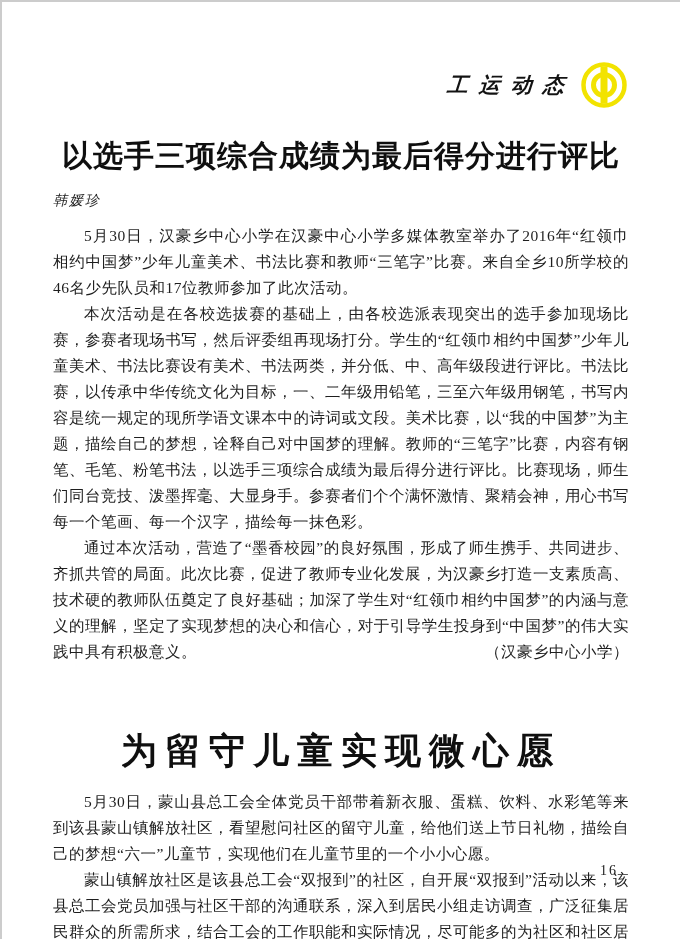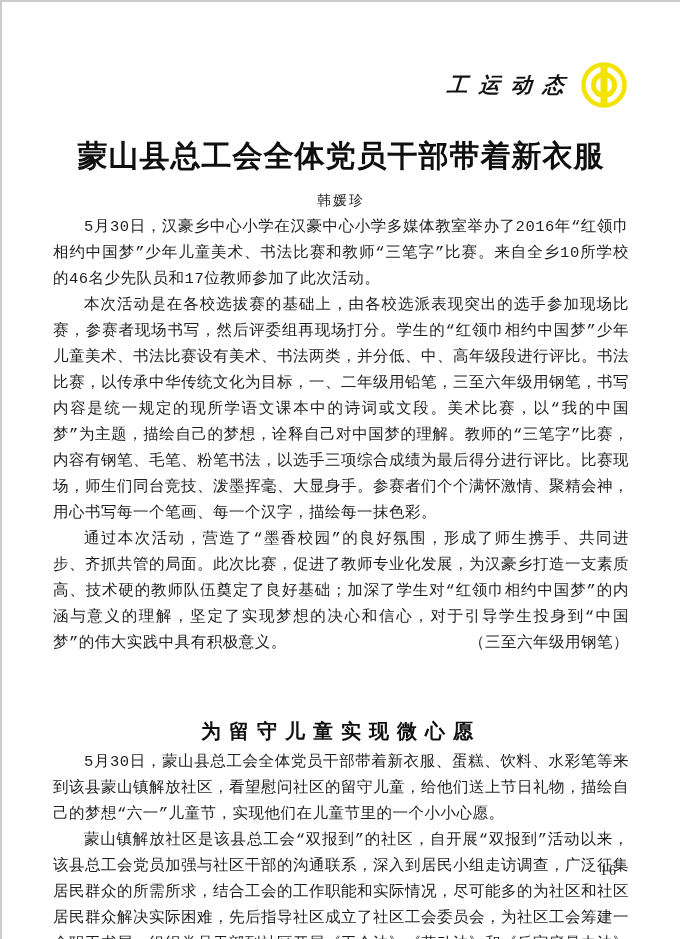--- a/index.html
+++ b/index.html
@@ -43,32 +43,33 @@
     color: #0f0f0f;
     white-space: nowrap;
   }
   .title-1 {
     margin-top: 26px;
     font-size: 30px;
     letter-spacing: 1px;
   }
   .title-2 {
     margin-top: 62px;
-    font-size: 20px;
+    font-size: 36px;
     letter-spacing: 8px;
   }
   .article-author {
-    text-align: center;
+    text-align: left;
     font-size: 14px;
     letter-spacing: 2px;
     margin-top: 15px;
     color: #1c1c1c;
+    font-style: italic;
   }
   
-  .article-body { margin-top: 4px; font-family: Liberation Mono, monospace; }
+  .article-body { margin-top: 13px; }
   .body-par {
     margin: 0;
     font-size: 15.5px;
     line-height: 26px;
     text-align: justify;
     text-indent: 2em;
     letter-spacing: 0.5px;
     color: #1e1e1e;
   }
   .attribution { float: right; text-indent: 0; }
@@ -91,28 +92,28 @@
   <div class="masthead-row">
     <div class="masthead-title">工运动态</div>
     <svg class="union-logo" width="50" height="50" viewBox="0 0 50 50">
       <circle cx="25" cy="25" r="20.5" fill="none" stroke="#f2e300" stroke-width="4.5"></circle>
       <circle cx="25" cy="25" r="10.5" fill="none" stroke="#f2e300" stroke-width="5"></circle>
       <rect x="21.5" y="6.5" width="7" height="37" fill="#f2e300"></rect>
     </svg>
   </div>
 
   <div>
-    <div class="article-title title-1">蒙山县总工会全体党员干部带着新衣服</div>
+    <div class="article-title title-1">以选手三项综合成绩为最后得分进行评比</div>
     <div class="article-author">韩媛珍</div>
     <div class="article-body">
       <p class="body-par">5月30日，汉豪乡中心小学在汉豪中心小学多媒体教室举办了2016年“红领巾相约中国梦”少年儿童美术、书法比赛和教师“三笔字”比赛。来自全乡10所学校的46名少先队员和17位教师参加了此次活动。</p>
       <p class="body-par">本次活动是在各校选拔赛的基础上，由各校选派表现突出的选手参加现场比赛，参赛者现场书写，然后评委组再现场打分。学生的“红领巾相约中国梦”少年儿童美术、书法比赛设有美术、书法两类，并分低、中、高年级段进行评比。书法比赛，以传承中华传统文化为目标，一、二年级用铅笔，三至六年级用钢笔，书写内容是统一规定的现所学语文课本中的诗词或文段。美术比赛，以“我的中国梦”为主题，描绘自己的梦想，诠释自己对中国梦的理解。教师的“三笔字”比赛，内容有钢笔、毛笔、粉笔书法，以选手三项综合成绩为最后得分进行评比。比赛现场，师生们同台竞技、泼墨挥毫、大显身手。参赛者们个个满怀激情、聚精会神，用心书写每一个笔画、每一个汉字，描绘每一抹色彩。</p>
       <p class="body-par par-clear">
         <span>通过本次活动，营造了“墨香校园”的良好氛围，形成了师生携手、共同进步、齐抓共管的局面。此次比赛，促进了教师专业化发展，为汉豪乡打造一支素质高、技术硬的教师队伍奠定了良好基础；加深了学生对“红领巾相约中国梦”的内涵与意义的理解，坚定了实现梦想的决心和信心，对于引导学生投身到“中国梦”的伟大实践中具有积极意义。</span>
-        <span class="attribution">（三至六年级用钢笔）</span>
+        <span class="attribution">（汉豪乡中心小学）</span>
       </p>
     </div>
   </div>
 
   <div>
     <div class="article-title title-2">为留守儿童实现微心愿</div>
     <div class="article-body">
       <p class="body-par">5月30日，蒙山县总工会全体党员干部带着新衣服、蛋糕、饮料、水彩笔等来到该县蒙山镇解放社区，看望慰问社区的留守儿童，给他们送上节日礼物，描绘自己的梦想“六一”儿童节，实现他们在儿童节里的一个小小心愿。</p>
       <p class="body-par par-clear">
         <span>蒙山镇解放社区是该县总工会“双报到”的社区，自开展“双报到”活动以来，该县总工会党员加强与社区干部的沟通联系，深入到居民小组走访调查，广泛征集居民群众的所需所求，结合工会的工作职能和实际情况，尽可能多的为社区和社区居民群众解决实际困难，先后指导社区成立了社区工会委员会，为社区工会筹建一个职工书屋，组织党员干部到社区开展《工会法》《劳动法》和《反家庭暴力法》等宣传活动。</span>

